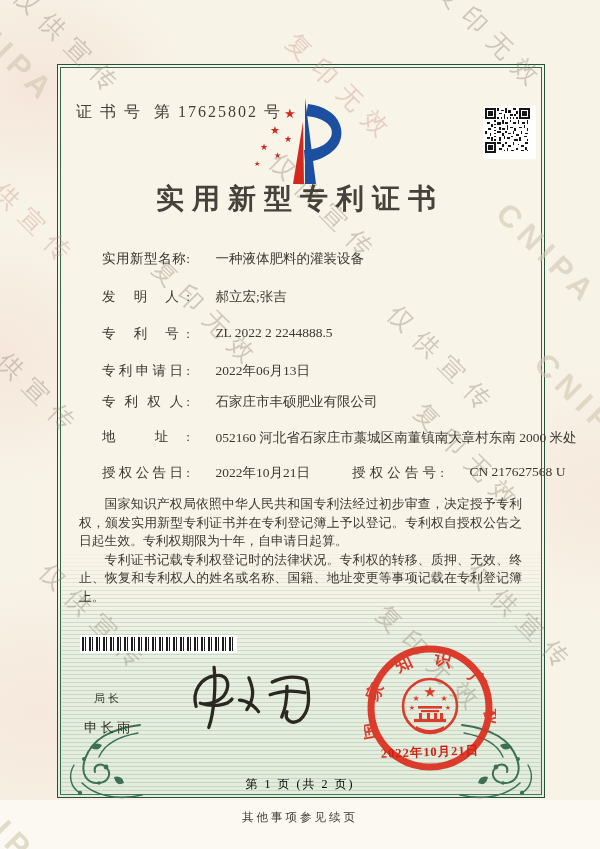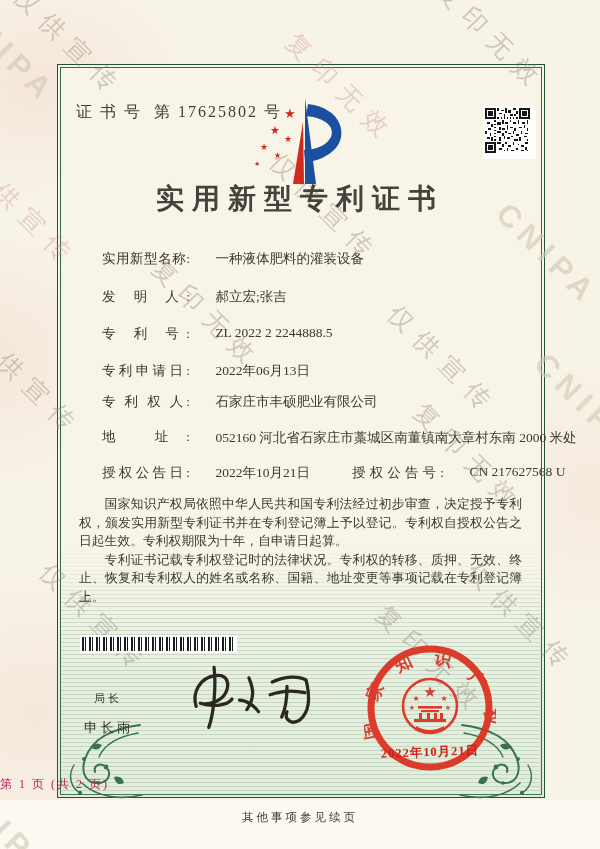--- a/index.html
+++ b/index.html
@@ -54,21 +54,21 @@
   .body-text p{margin:0;text-indent:2em;}
   .barcode{position:absolute;left:82px;top:637px;width:153px;height:14px;background:
      repeating-linear-gradient(90deg,#1c1c1c 0 2px,#fff 2px 3px,#1c1c1c 3px 4px,#fff 4px 7px,#1c1c1c 7px 9px,#fff 9px 10px,#1c1c1c 10px 11px,#fff 11px 14px);
      outline:2px solid #fff;}
   .director-label{position:absolute;left:94px;top:691px;font-size:11px;letter-spacing:3px;color:#33312b;}
   .director-name{position:absolute;left:84px;top:719px;font-size:13.5px;letter-spacing:3px;color:#33312b;}
   .signature{position:absolute;left:180px;top:662px;width:140px;height:74px;}
   .seal{position:absolute;left:364px;top:642px;width:132px;height:132px;opacity:.93;}
   .seal-date{position:absolute;left:364px;top:744px;width:132px;text-align:center;
              color:#cf2015;font-size:12.5px;font-weight:bold;letter-spacing:1px;transform:rotate(-2deg);}
-  .page-num{position:absolute;left:0;right:0;top:776px;text-align:left;font-size:12px;letter-spacing:2px;color:#be185d;}
+  .page-num{position:absolute;left:0;right:0;top:776px;text-align:center;font-size:12px;letter-spacing:2px;color:#000000;}
   .note{position:absolute;left:0;right:0;top:810px;text-align:center;font-size:11.5px;letter-spacing:3px;color:#43413a;z-index:3;}
 </style>
 </head>
 <body>
 
 <div class="frame">
   <div class="frame-inner"></div>
   <div class="waves"></div>
   <svg class="corner left" viewBox="0 0 92 92">
     <g fill="none" stroke="#3a7153" stroke-width="2" stroke-linecap="round">

